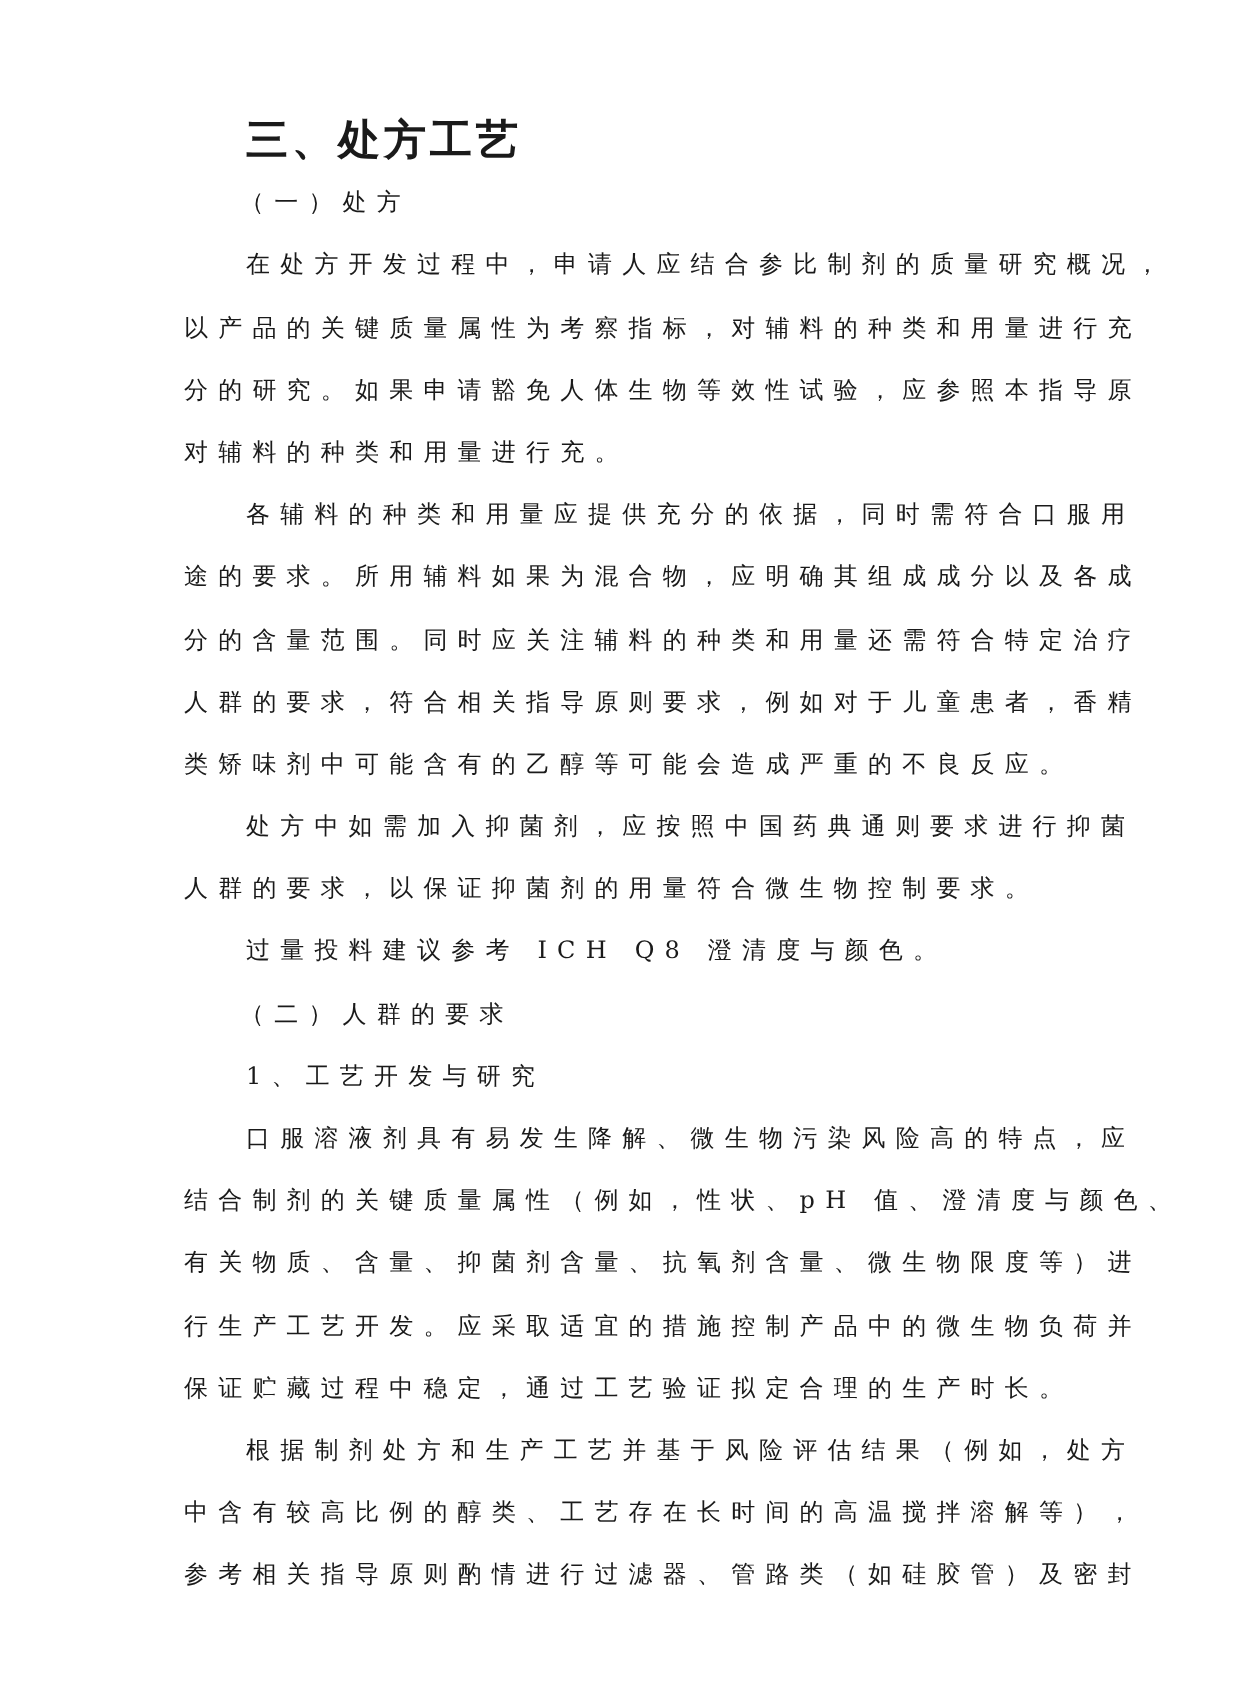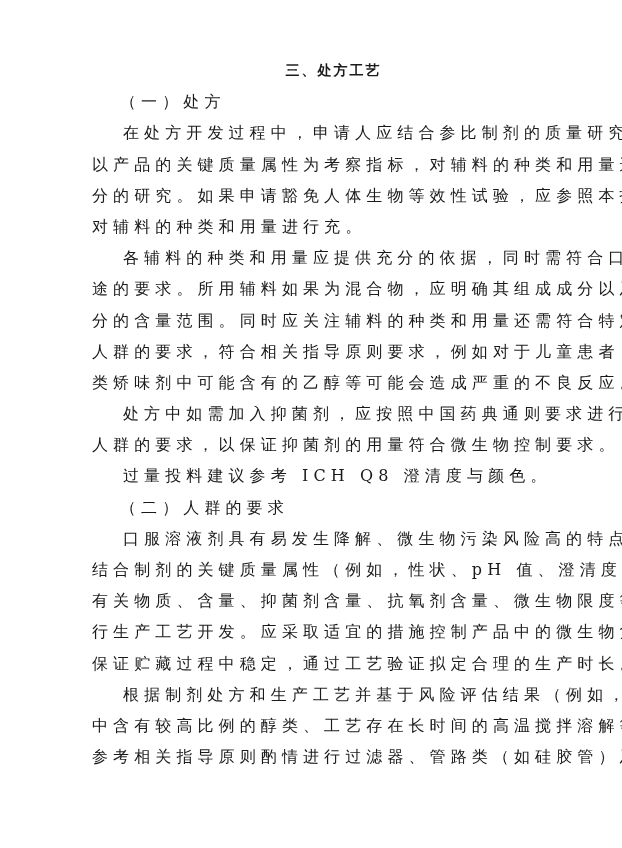--- a/index.html
+++ b/index.html
@@ -1,22 +1,22 @@
 <!DOCTYPE html>
 <html><head>
   <meta charset="utf-8">
   <style>
     html, body { margin: 0; padding: 0; background: #ffffff; }
     body { width: 622px; height: 848px; overflow: hidden; position: relative;
       font-family: "DejaVu Serif", "Liberation Serif", serif; color: #1a1a1a; }
     .page { position: absolute; left: 92px; top: 55px; width: 452px; }
-    .line { height: 31.2px; line-height: 31.2px; font-size: 16px; letter-spacing: 5.1px;
+    .line { height: 31.2px; line-height: 31.2px; font-size: 12px; letter-spacing: 5.1px;
       white-space: nowrap; overflow: visible; }
-    .h1 { font-weight: bold; font-size: 14px; letter-spacing: 2px;
-      font-family: "DejaVu Sans", "Liberation Sans", sans-serif; padding-left: 31px; text-align: center; }
+    .h1 { font-weight: bold; font-size: 21px; letter-spacing: 2px;
+      font-family: "DejaVu Sans", "Liberation Sans", sans-serif; padding-left: 31px; }
     .h2 { padding-left: 28px; }
     .indent { padding-left: 31px; }
   </style>
 </head>
 <body>
 
 <div class="page">
   <div class="line h1">三、处方工艺</div>
   <div class="line h2">（一）处方</div>
 
@@ -38,20 +38,21 @@
   <div>
     <div class="line indent">处方中如需加入抑菌剂，应按照中国药典通则要求进行抑菌</div>
     <div class="line">人群的要求，以保证抑菌剂的用量符合微生物控制要求。</div>
   </div>
 
   <div>
     <div class="line indent">过量投料建议参考 ICH Q8 澄清度与颜色。</div>
   </div>
 
   <div class="line h2">（二）人群的要求</div>
+  <div class="line indent">1、工艺开发与研究</div>
 
   <div>
     <div class="line indent">口服溶液剂具有易发生降解、微生物污染风险高的特点，应</div>
     <div class="line">结合制剂的关键质量属性（例如，性状、pH 值、澄清度与颜色、</div>
     <div class="line">有关物质、含量、抑菌剂含量、抗氧剂含量、微生物限度等）进</div>
     <div class="line">行生产工艺开发。应采取适宜的措施控制产品中的微生物负荷并</div>
     <div class="line">保证贮藏过程中稳定，通过工艺验证拟定合理的生产时长。</div>
   </div>
 
   <div>

